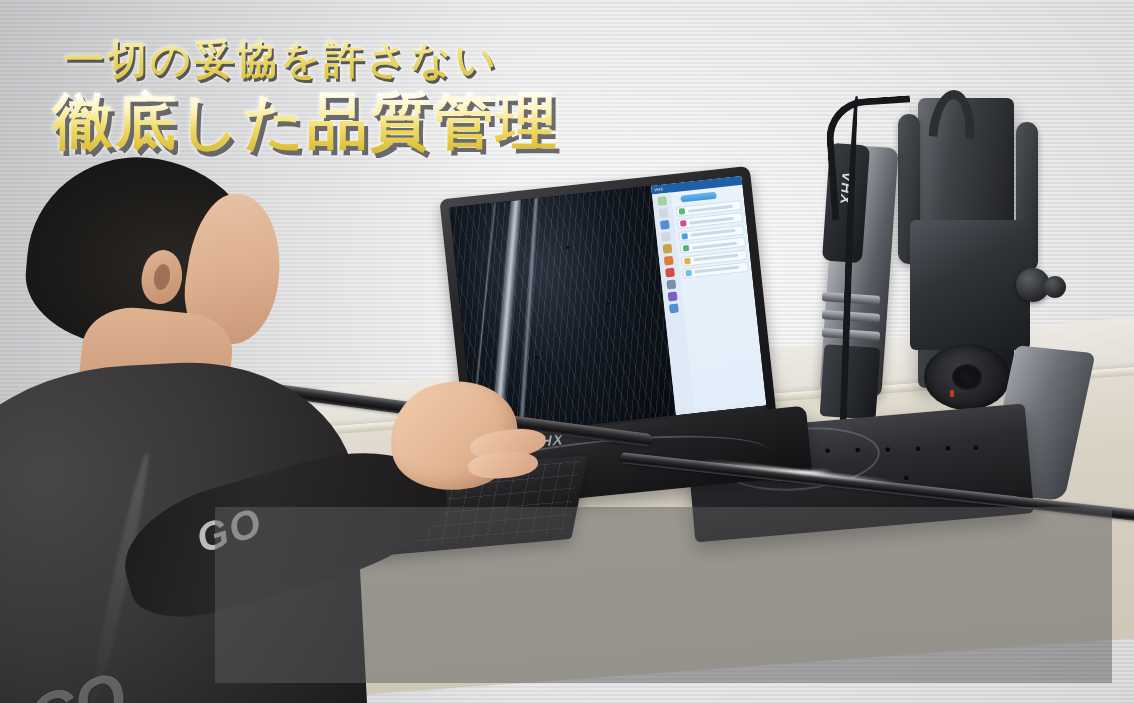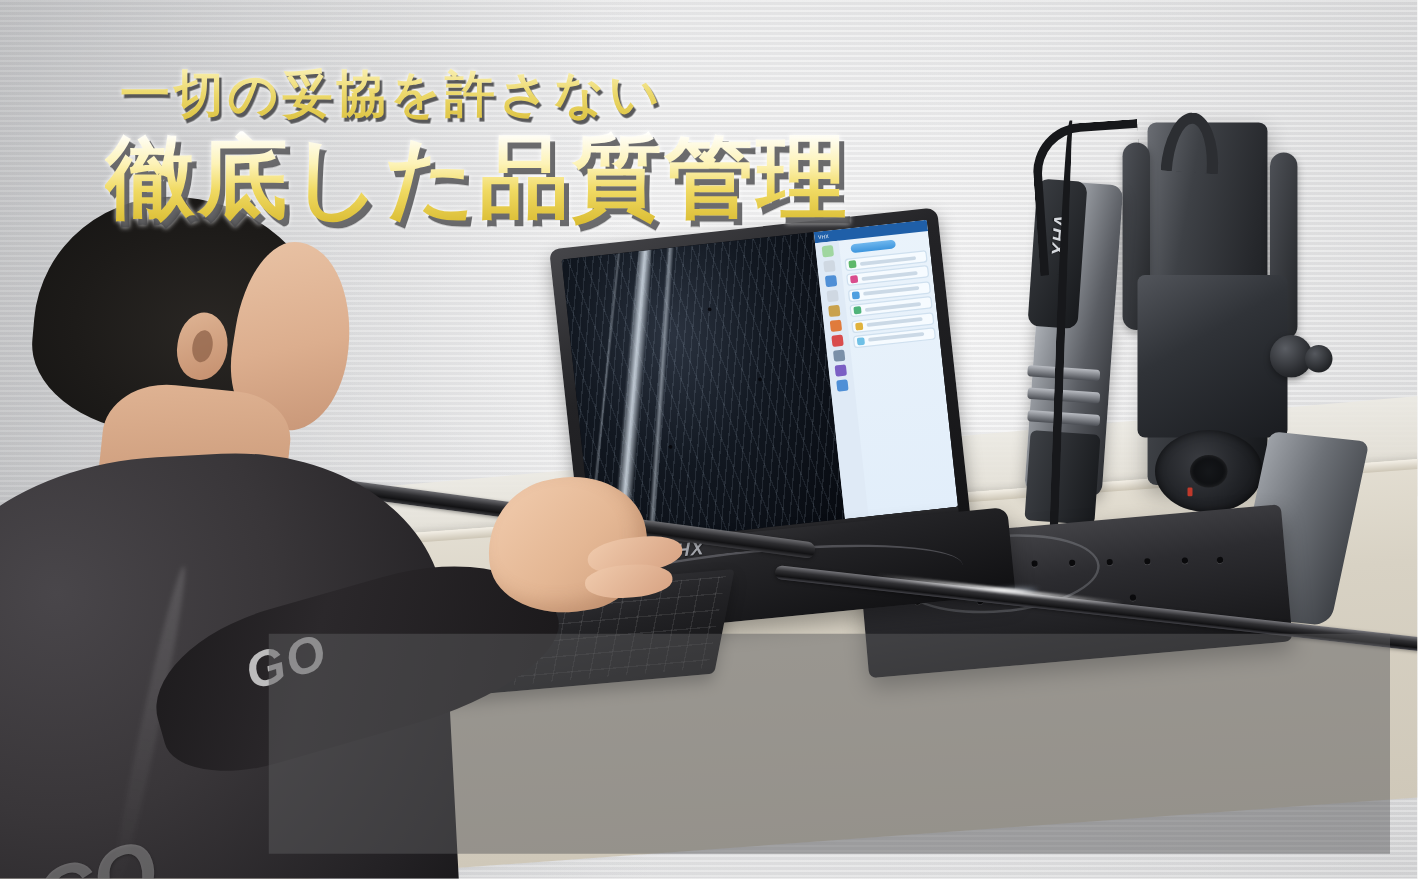--- a/index.html
+++ b/index.html
@@ -459,34 +459,34 @@
     transform:rotate(6deg) skewX(-6deg);
   }
   .warn-tri{
     position:absolute; left:208px; top:326px; width:0;height:0;
     border-left:6px solid transparent; border-right:6px solid transparent;
     border-bottom:10px solid #e8c020;
     transform:rotate(-4deg); opacity:.9;
   }
 
   
-  .headline{ position:absolute; left:52px; top:48px; width:680px; z-index:30;margin-left:32px; }
+  .headline{ position:absolute; left:52px; top:32px; width:680px; z-index:30; }
   .hl1{
     font-size:40px; font-weight:700; letter-spacing:3px;
     color:#ead86e;
     background:linear-gradient(180deg,#fdf6c8 0%,#ecd96d 48%,#d9bd37 100%);
     -webkit-background-clip:text; background-clip:text;
     -webkit-text-fill-color:transparent;
     filter:drop-shadow(2px 3px 0 rgba(60,60,62,.85)) drop-shadow(0 0 2px rgba(255,255,255,.9));
     white-space:nowrap;
     padding-left:12px;
   }
   .hl2{
     margin-top:2px;
-    font-size:72px; font-weight:700; letter-spacing:2px;
+    font-size:61px; font-weight:700; letter-spacing:2px;
     background:linear-gradient(180deg,#ffffff 0%,#fdf3b8 34%,#f0da63 62%,#d9bb30 100%);
     -webkit-background-clip:text; background-clip:text;
     -webkit-text-fill-color:transparent;
     filter:drop-shadow(4px 5px 0 rgba(70,70,72,.80)) drop-shadow(0 0 2px rgba(255,255,255,.95));
     white-space:nowrap;
     line-height:1.05;
   }
 
   
   .caption{

